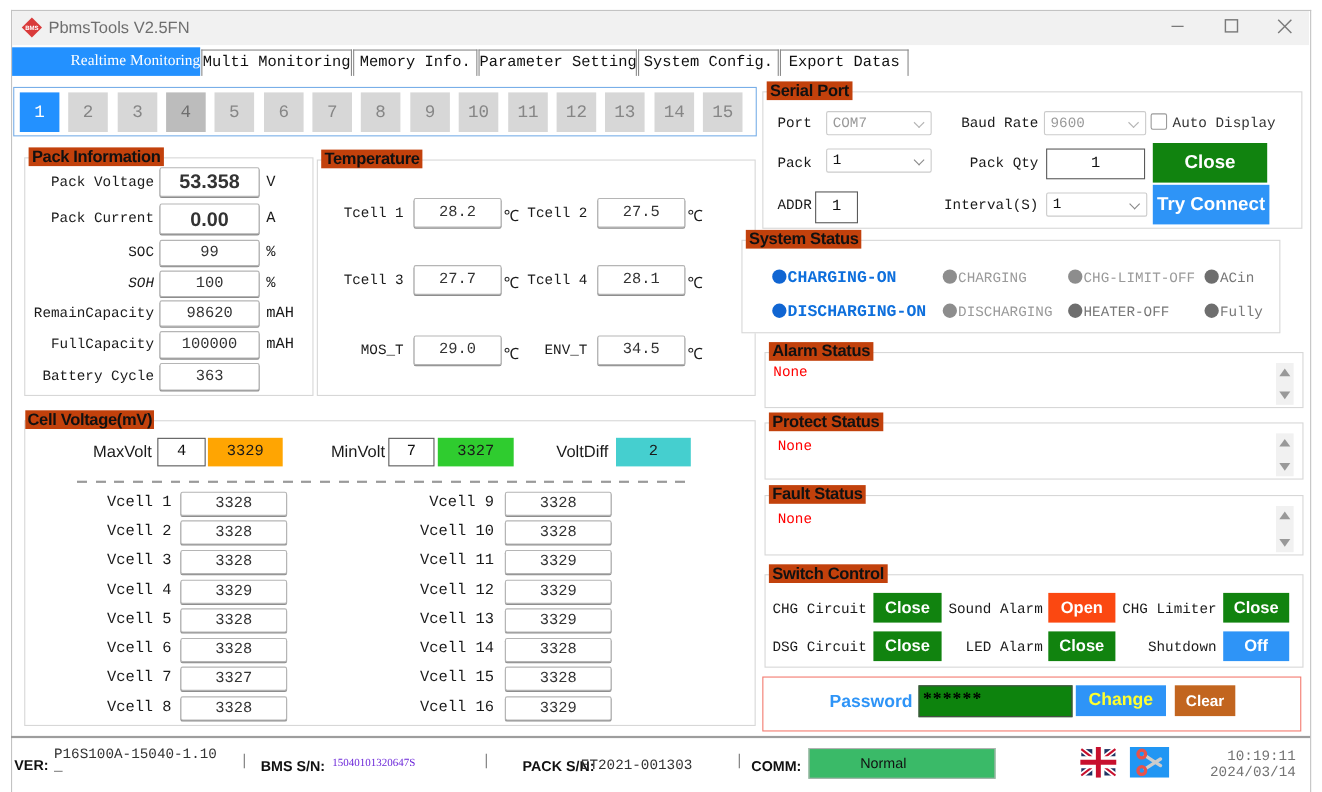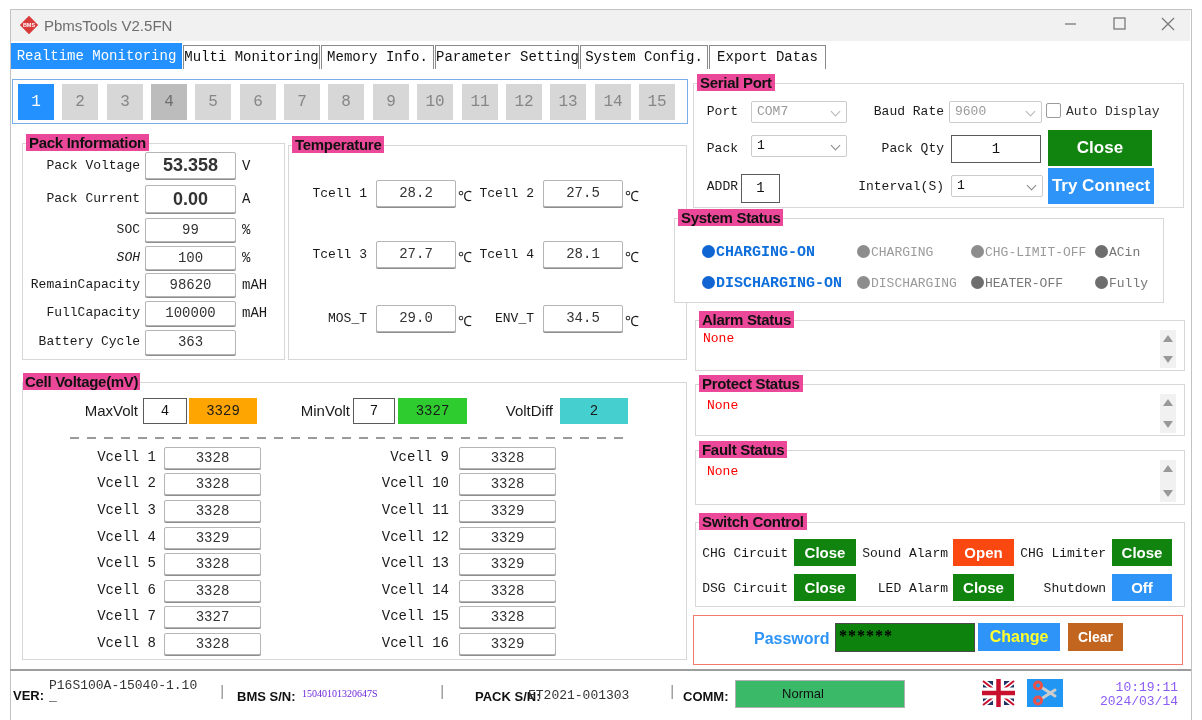--- a/index.html
+++ b/index.html
@@ -5,21 +5,21 @@
 html,body{margin:0;padding:0;}
 #page{position:relative;width:1202px;height:720px;background:#fff;overflow:hidden;
   font-family:"Liberation Mono",monospace;}
 .abs{position:absolute;}
 .sans{font-family:"Liberation Sans",sans-serif;}
 .mono{font-family:"Liberation Mono",monospace;}
 #win{position:absolute;left:10px;top:9px;width:1180px;height:711px;background:#fff;
   border:1px solid #c3c3c3;border-bottom:none;}
 
 .gbox{position:absolute;border:1px solid #d7d7d7;background:#fff;}
-.glabel{position:absolute;top:-10px;left:3px;background:#ec4899;padding:0 3px;
+.glabel{position:absolute;top:-10px;left:3px;background:#c2410c;padding:0 3px;
   font-family:"Liberation Sans",sans-serif;font-weight:bold;font-size:15px;color:#111;letter-spacing:-0.3px;}
 
 .vbox{position:absolute;border:1px solid #b5b5b5;border-radius:2px;background:#fff;text-align:center;
   font-family:"Liberation Mono",monospace;font-size:14px;color:#333;box-shadow:0 1px 0 #8e8e8e;}
 .dark{border:1px solid #5a5a5a!important;border-radius:0!important;box-shadow:none!important;color:#111!important;}
 .lab{position:absolute;font-family:"Liberation Mono",monospace;font-size:13px;color:#1a1a1a;white-space:pre;}
 .labr{text-align:right;}
 .unit{position:absolute;font-family:"Liberation Mono",monospace;font-size:14px;color:#1a1a1a;}
 
 .dd{position:absolute;border:1px solid #cbcbcb;border-radius:2px;background:#fff;
@@ -54,21 +54,21 @@
 </svg>
 <div class="abs sans" style="left:44px;top:17px;font-size:15px;color:#6e6e6e;">PbmsTools V2.5FN</div>
 <svg class="abs" style="left:1064px;top:15px;" width="120" height="18" viewBox="0 0 120 18">
  <line x1="1" y1="9" x2="12" y2="9" stroke="#7a7a7a" stroke-width="1.3"></line>
  <rect x="50" y="3" width="11" height="11" fill="none" stroke="#7a7a7a" stroke-width="1.3"></rect>
  <line x1="98" y1="3" x2="110" y2="15" stroke="#7a7a7a" stroke-width="1.3"></line>
  <line x1="110" y1="3" x2="98" y2="15" stroke="#7a7a7a" stroke-width="1.3"></line>
 </svg>
 
 <div class="abs" style="left:11px;top:43px;width:171px;height:26px;background:#2391ff;color:#fff;
- font-size:14px;text-align:center;line-height:26px;">Realtime Monitoring</div>
+ font-size:14px;text-align:right;line-height:26px;font-family:Liberation Serif, serif;">Realtime Monitoring</div>
 <div class="abs tabu" style="left:183px;top:45px;width:137px;">Multi Monitoring</div>
 <div class="abs tabu" style="left:321px;top:45px;width:113px;">Memory Info.</div>
 <div class="abs tabu" style="left:435px;top:45px;width:144px;">Parameter Setting</div>
 <div class="abs tabu" style="left:580px;top:45px;width:128px;">System Config.</div>
 <div class="abs tabu" style="left:709px;top:45px;width:117px;">Export Datas</div>
 
 <div class="abs" style="left:12px;top:79px;width:674px;height:43px;border:1px solid #79afe8;"></div>
 <div class="numb" style="left:18px;background:#2391ff;color:#fff;">1</div>
 <div class="numb" style="left:62px;">2</div>
 <div class="numb" style="left:107px;">3</div>
@@ -311,13 +311,13 @@
  <rect x="0" y="0" width="36" height="28" fill="#2196f3"></rect>
  <g stroke="#ccc" stroke-width="3" stroke-linecap="round">
   <line x1="14" y1="8" x2="28" y2="17"></line>
   <line x1="14" y1="20" x2="28" y2="11"></line>
  </g>
  <g fill="none" stroke="#e8524a" stroke-width="3">
   <circle cx="11" cy="6.5" r="3.5"></circle>
   <circle cx="11" cy="21.5" r="3.5"></circle>
  </g>
 </svg>
-<div class="abs mono" style="left:1080px;top:681px;width:98px;text-align:right;font-size:13px;color:#8b5cf6;line-height:14px;">10:19:11<br>2024/03/14</div>
+<div class="abs mono" style="left:1080px;top:681px;width:98px;text-align:right;font-size:13px;color:#737373;line-height:14px;">10:19:11<br>2024/03/14</div>
 
 </body></html>

